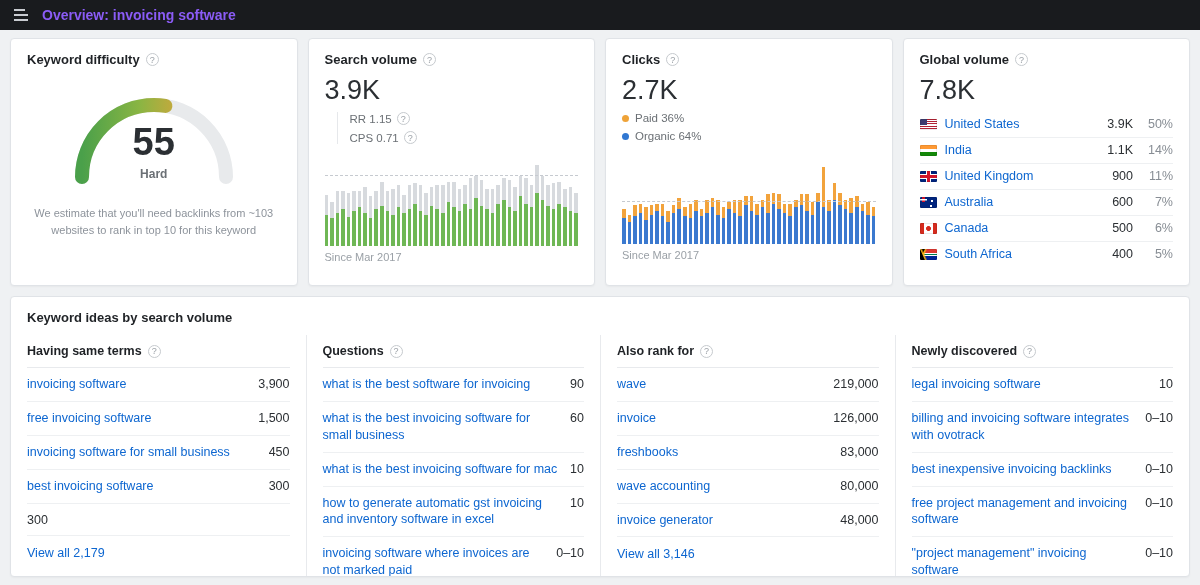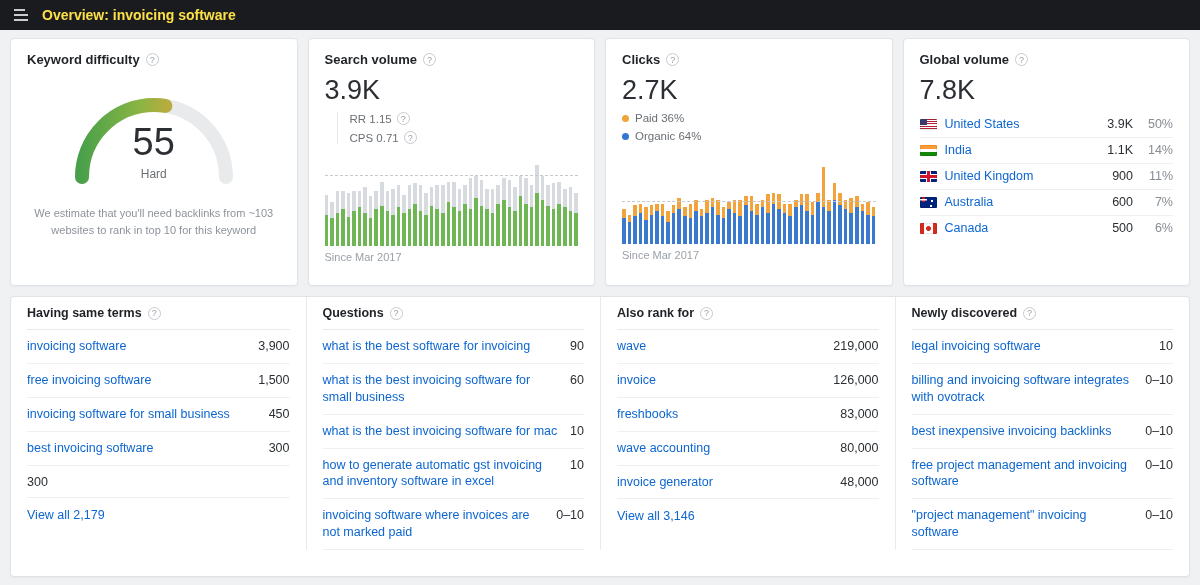--- a/index.html
+++ b/index.html
@@ -4,37 +4,37 @@
 <style>
   * { margin:0; padding:0; box-sizing:border-box; }
   html,body { width:1200px; height:585px; overflow:hidden; background:#eff1f3;
     font-family:"Liberation Sans", sans-serif; color:#2b2f33; }
 
   
   .topbar { height:30px; background:#191b1e; display:flex; align-items:center; padding:0 14px; gap:14px; }
   .burger { display:flex; flex-direction:column; gap:3px; cursor:pointer; }
   .burger i { display:block; width:14px; height:2px; background:#c9ccd1; }
   .burger i:first-child { width:11px; }
-  .topbar h1 { font-size:14px; font-weight:700; color:#fde047; }
+  .topbar h1 { font-size:14px; font-weight:700; color:#8b5cf6; }
 
   
   main { padding:8px 10px 10px; }
   .cards-row { display:flex; gap:10px; }
   .card { background:#fff; border:1px solid #e0e3e7; border-radius:4px;
           box-shadow:0 1px 2px rgba(0,0,0,.04); padding:13px 16px; overflow:hidden; }
   .cards-row .card { flex:1; height:248px; }
 
   .card-head { display:flex; align-items:center; gap:6px; font-size:13px; font-weight:700; color:#1f2226; }
   .qicon { width:13px; height:13px; border:1px solid #c6cace; border-radius:50%;
            color:#9aa0a6; font-size:9px; font-weight:400; display:inline-flex;
            align-items:center; justify-content:center; cursor:pointer; }
   .big { font-size:27px; color:#2b2f33; margin:8px 0 6px; }
 
   
-  .gauge-wrap { position:relative; width:176px; height:96px; margin:22px auto 0; }
+  .gauge-wrap { position:relative; width:176px; height:96px; margin:22px auto 0;font-weight:bold; }
   .gauge-wrap svg { width:176px; height:96px; display:block; }
   .score { position:absolute; left:0; right:0; top:32px; text-align:center; font-size:38px; color:#2b2f33; }
   .score-label { position:absolute; left:0; right:0; top:78px; text-align:center; font-size:12px; color:#6b7075; }
   .kd-note { margin:20px auto 0; max-width:256px; text-align:center; font-size:11px; line-height:1.5; color:#8d939b; }
 
   
   .legend-row { display:flex; margin-bottom:10px; }
   .legend-col { display:flex; flex-direction:column; gap:6px; }
   .legend-item { display:flex; align-items:center; gap:6px; font-size:11.5px; color:#6b7075; }
   .dot { width:7px; height:7px; border-radius:50%; display:inline-block; }
@@ -580,25 +580,32 @@
           <a class="clink">Australia</a>
           <span class="cval">600</span>
           <span class="cpct">7%</span>
         </div>
         <div class="crow">
           <span class="flag flag-ca"></span>
           <a class="clink">Canada</a>
           <span class="cval">500</span>
           <span class="cpct">6%</span>
         </div>
+        <div class="crow">
+          <span class="flag flag-za"></span>
+          <a class="clink">South Africa</a>
+          <span class="cval">400</span>
+          <span class="cpct">5%</span>
+        </div>
       </div>
     </article>
   </section>
 
   <section class="ideas-card">
+    <div class="ideas-head">Keyword ideas by search volume</div>
     <div class="cols">
 
       <div class="col">
         <div class="col-head">
           <span>Having same terms</span>
           <span class="qicon">?</span>
         </div>
         <div class="krow">
           <a class="klink">invoicing software</a>
           <span class="kval">3,900</span>

